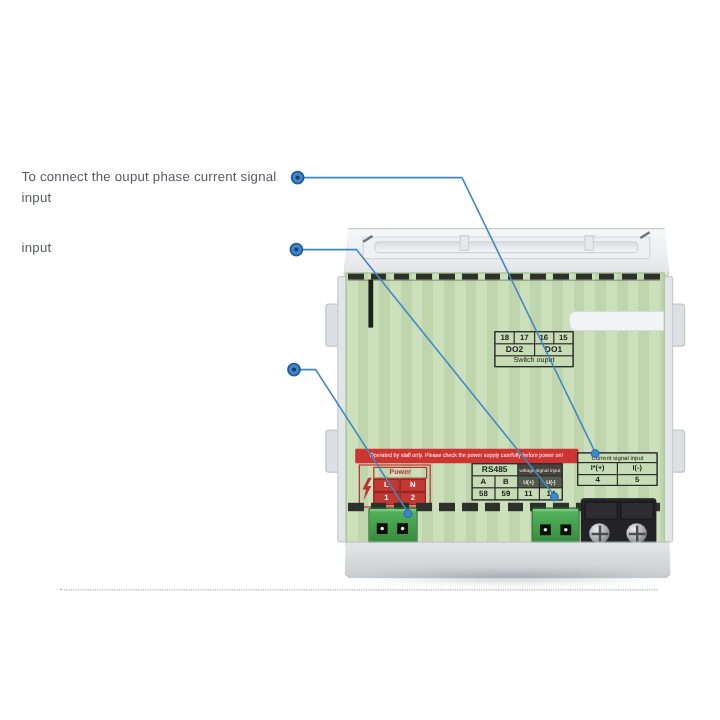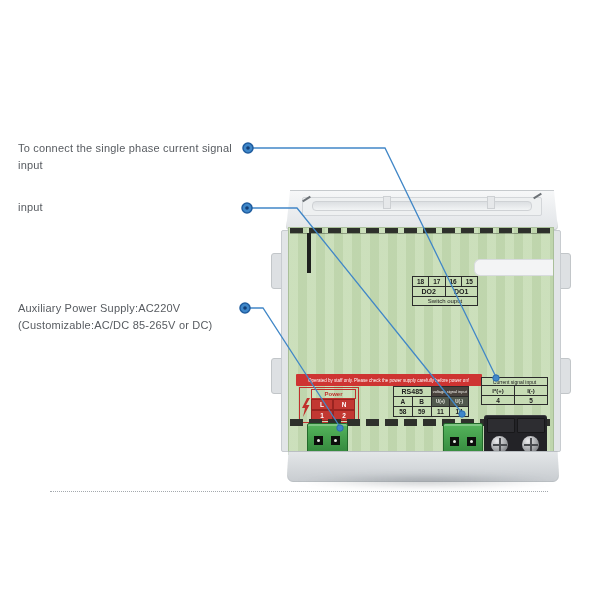--- a/index.html
+++ b/index.html
@@ -71,29 +71,25 @@
   .dotted{left:50px;top:491px;width:498px;height:0;border-top:1px dotted #a4a9ae;}
 
   svg.callouts{position:absolute;left:0;top:0;pointer-events:none;}
 </style>
 </head>
 <body>
 
 <div id="stage">
 
   <div class="note" style="left:18px;top:140px;width:238px;">
-    <div>To connect the single phase current signal</div>
+    <div>To connect the ouput phase current signal</div>
     <div>input</div>
   </div>
   <div class="note" style="left:18px;top:199px;width:238px;">
     <div>input</div>
-  </div>
-  <div class="note" style="left:18px;top:300px;width:250px;">
-    <div>Auxiliary Power Supply:AC220V</div>
-    <div>(Customizable:AC/DC 85-265V or DC)</div>
   </div>
 
   <div class="abs clip-tab" style="left:271px;top:253px;"></div>
   <div class="abs clip-tab" style="left:271px;top:358px;"></div>
   <div class="abs clip-tab" style="left:556px;top:253px;"></div>
   <div class="abs clip-tab" style="left:556px;top:358px;"></div>
 
   <div class="abs side-rail" style="left:281px;"></div>
   <div class="abs side-rail" style="left:550px;"></div>
 

